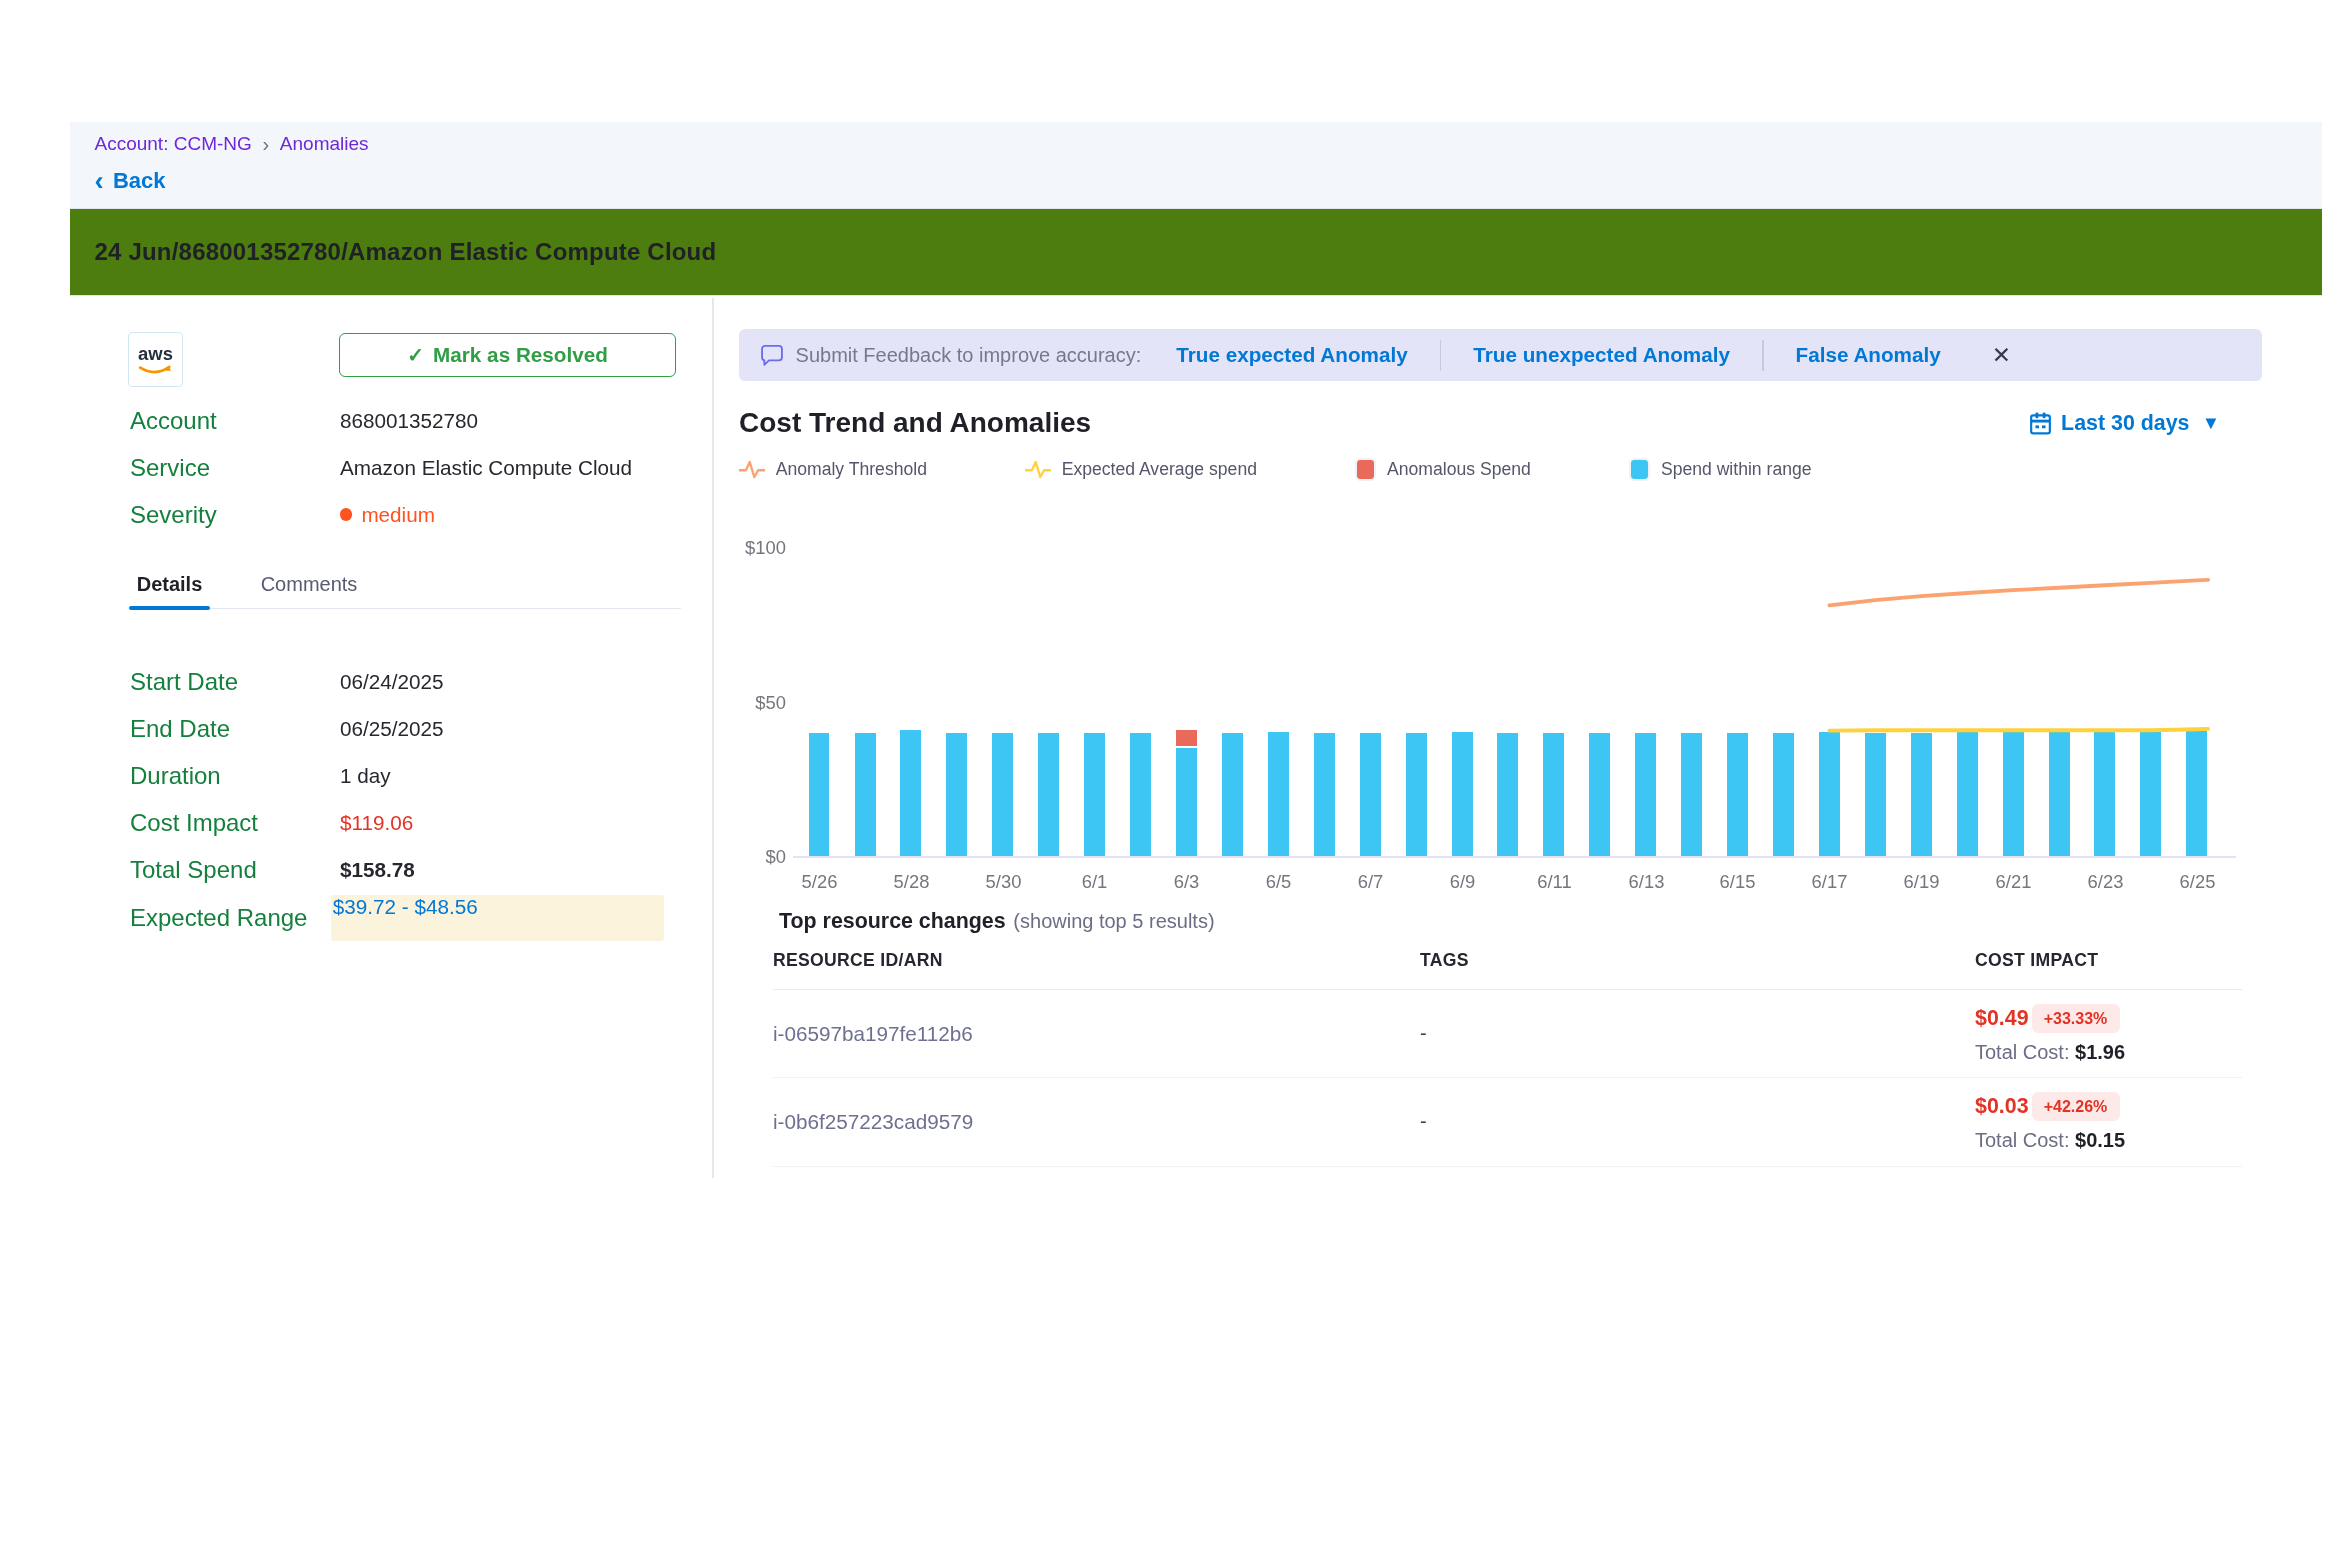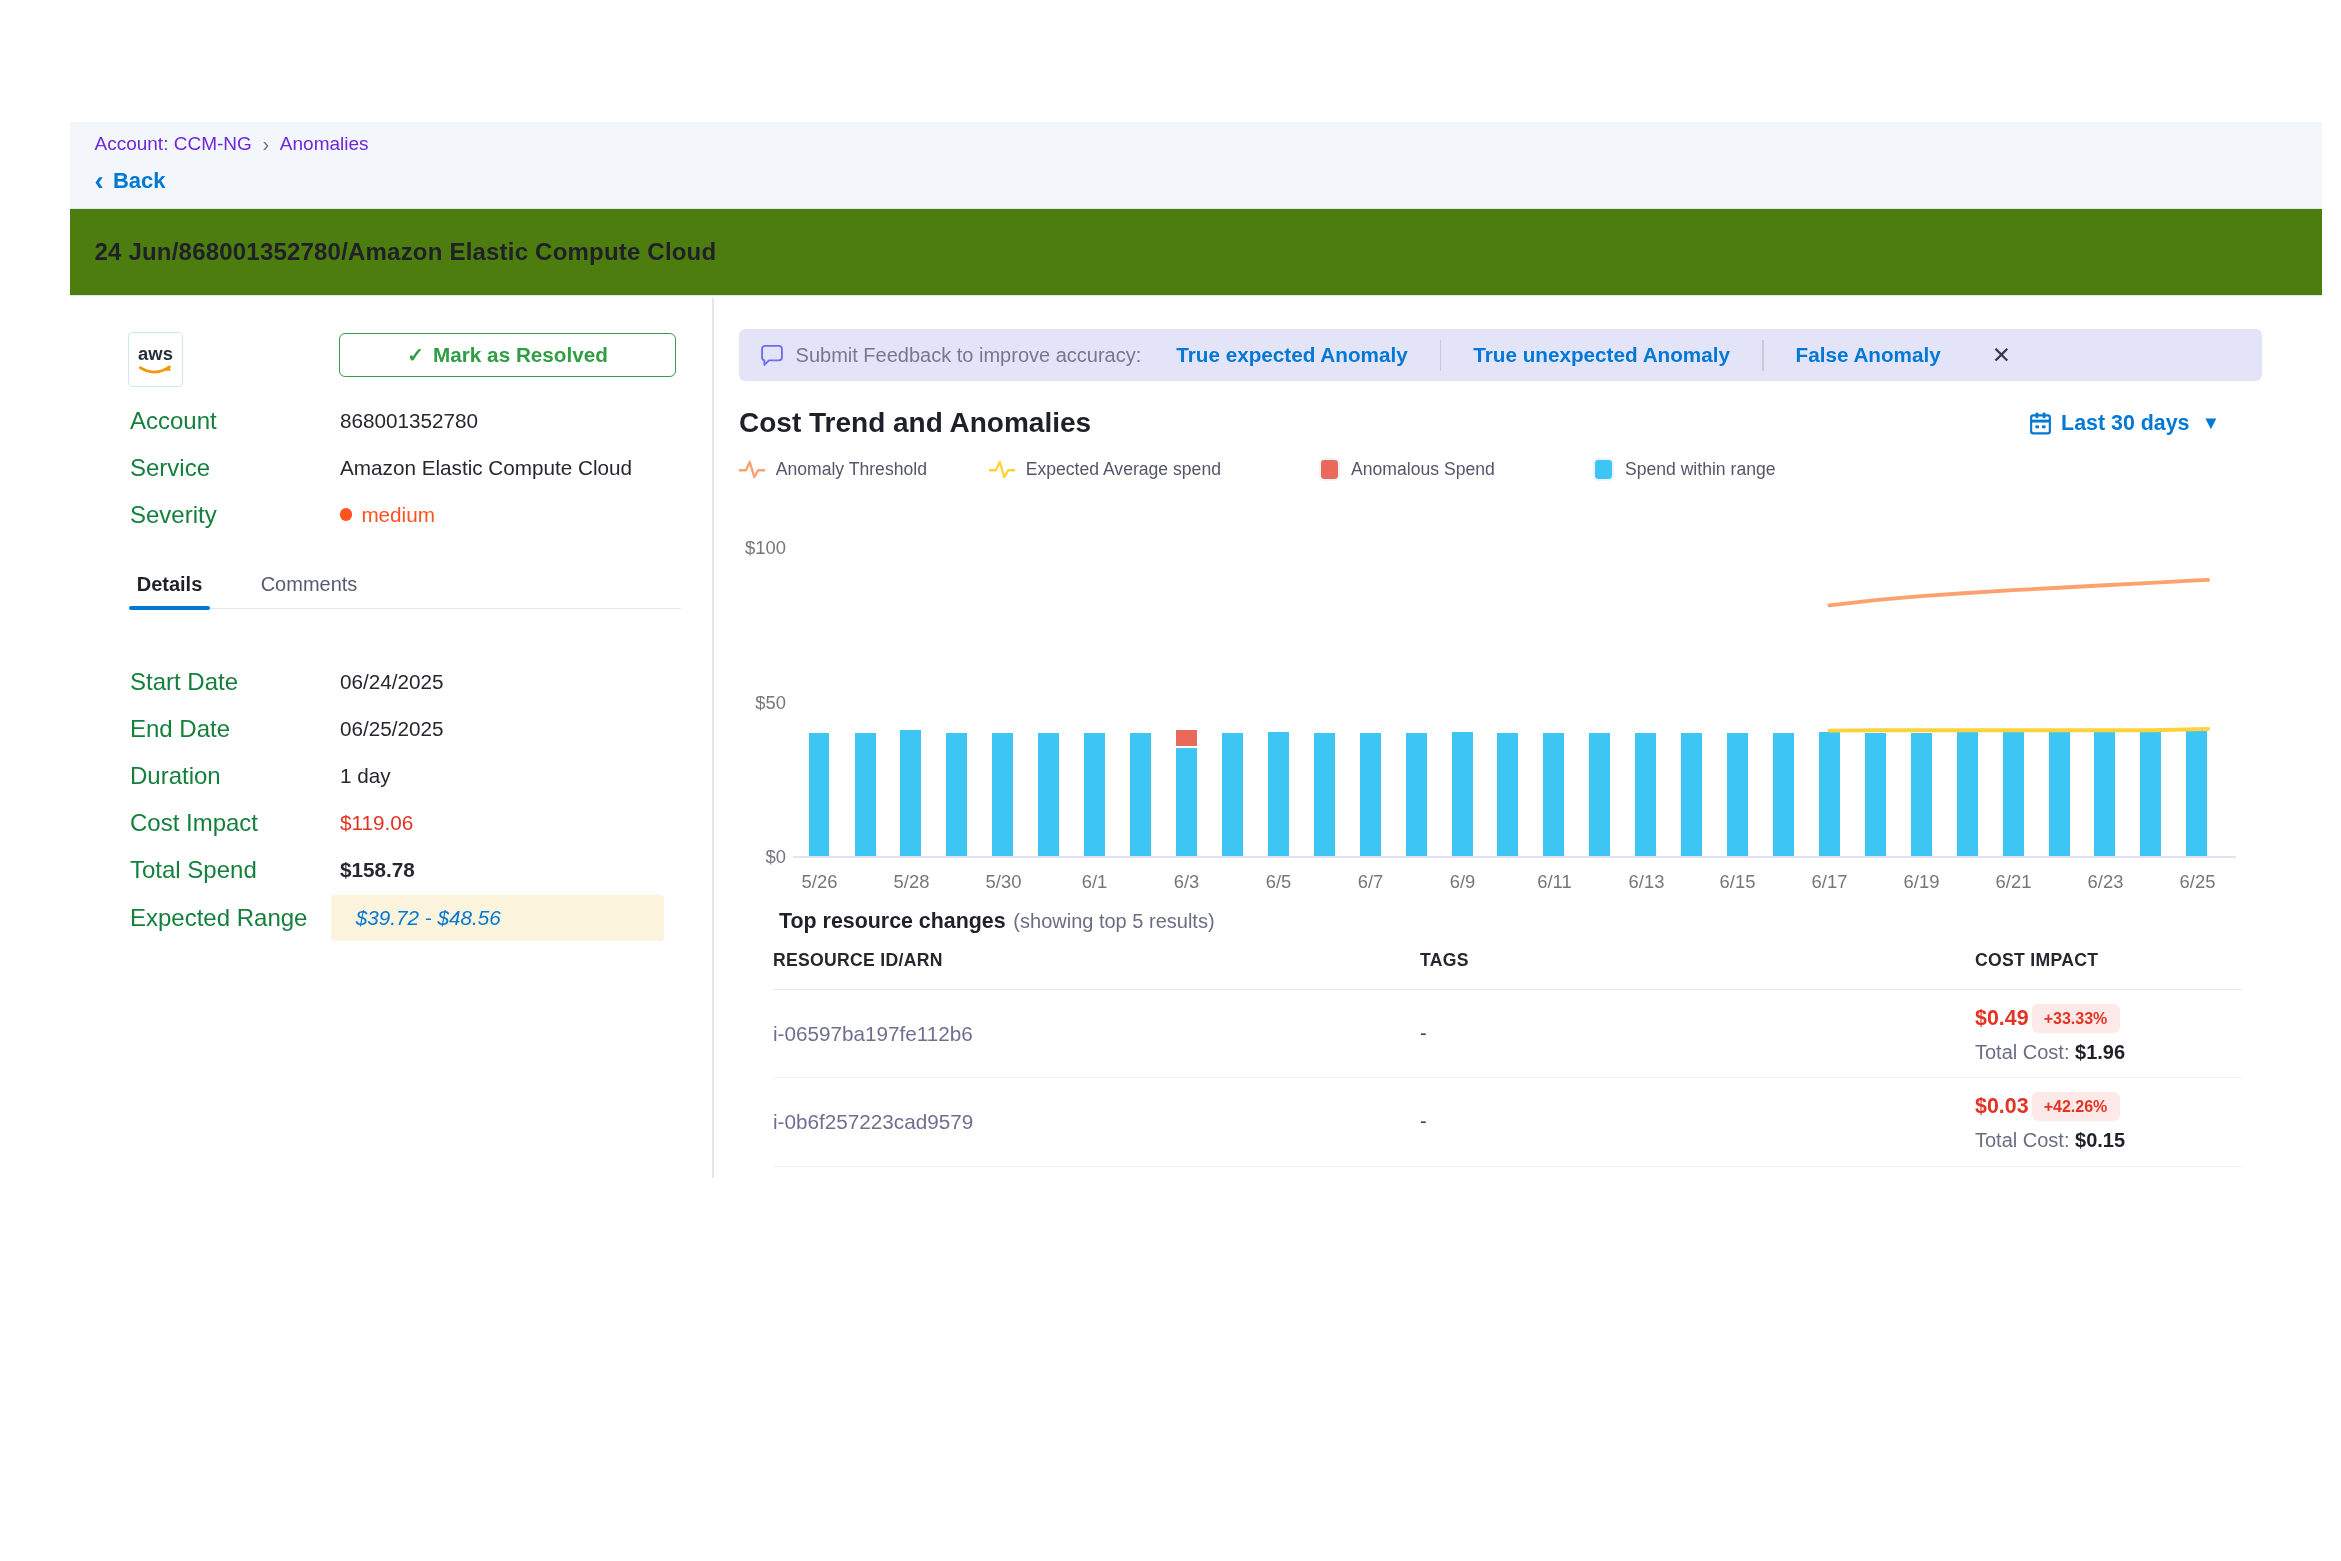--- a/index.html
+++ b/index.html
@@ -28,21 +28,21 @@
   #summary-list { top:99px; }
   #details-list { top:360px; }
   .kv-row { height:47px; display:flex; align-items:center; }
   .kv-label { width:210px; color:#15803d; font-size:24px; flex:none; }
   .kv-value { color:#27272f; font-size:20.7px; }
   .kv-value.red { color:#e23324; }
   .kv-value.bold { font-weight:bold; }
   .sev-dot { display:inline-block; width:12.2px; height:12.2px; border-radius:50%; background:#ff531f; margin-right:9.2px; vertical-align:middle; }
   .sev-text { color:#ff531f; font-size:20.7px; vertical-align:middle; }
   .kv-row.range-row { height:49px; }
-  .range-box { background:#fcf3dc; border-radius:3.1px; width:333px; height:46px; display:flex; align-items:center; padding-left:25px; margin-left:-9.2px;font-style:italic; }
+  .range-box { background:#fcf3dc; border-radius:3.1px; width:333px; height:46px; display:flex; padding-left:2px; margin-left:-9.2px; }
   .range-box .kv-value { color:#0278d5; }
 
   .tabs { position:absolute; left:59px; top:269px; width:552px; border-bottom:1.5px solid #e3e7ef; display:flex; gap:43px; }
   .tab { font-size:20px; padding:6.1px 7.7px 12.2px 7.7px; position:relative; cursor:pointer; color:#585a6e; }
   .tab.active { color:#1f2028; font-weight:bold; }
   .tab.active::after { content:""; position:absolute; left:0; right:0; bottom:-1.5px; height:3.8px; background:#0278d5; border-radius:2.3px; }
 
   .v-divider { position:absolute; left:712px; top:298px; width:1.5px; height:880px; background:#e4e8ee; }
 
   
@@ -205,21 +205,21 @@
           <rect x="3" y="12" width="26" height="4" fill="#0278d5"></rect>
           <rect x="9" y="20" width="5" height="4" fill="#0278d5"></rect>
           <rect x="18" y="20" width="5" height="4" fill="#0278d5"></rect>
         </svg>
         <span>Last 30 days</span>
         <span class="caret">▼</span>
       </div>
     </div>
 
     <div class="legend" id="legend">
-        <div class="legend-item" style="margin-right: 62px;">
+        <div class="legend-item" style="margin-right: 98px;">
           <svg width="26" height="23" viewBox="0 0 34 30">
             <path d="M1 16 L9 16 L14 5 L20 25 L25 16 L33 16" fill="none" stroke="#fba26f" stroke-width="3" stroke-linejoin="round" stroke-linecap="round"></path>
           </svg>
           <span class="legend-label">Anomaly Threshold</span>
         </div>
         <div class="legend-item" style="margin-right: 98px;">
           <svg width="26" height="23" viewBox="0 0 34 30">
             <path d="M1 16 L9 16 L14 5 L20 25 L25 16 L33 16" fill="none" stroke="#fed23a" stroke-width="3" stroke-linejoin="round" stroke-linecap="round"></path>
           </svg>
           <span class="legend-label">Expected Average spend</span>

